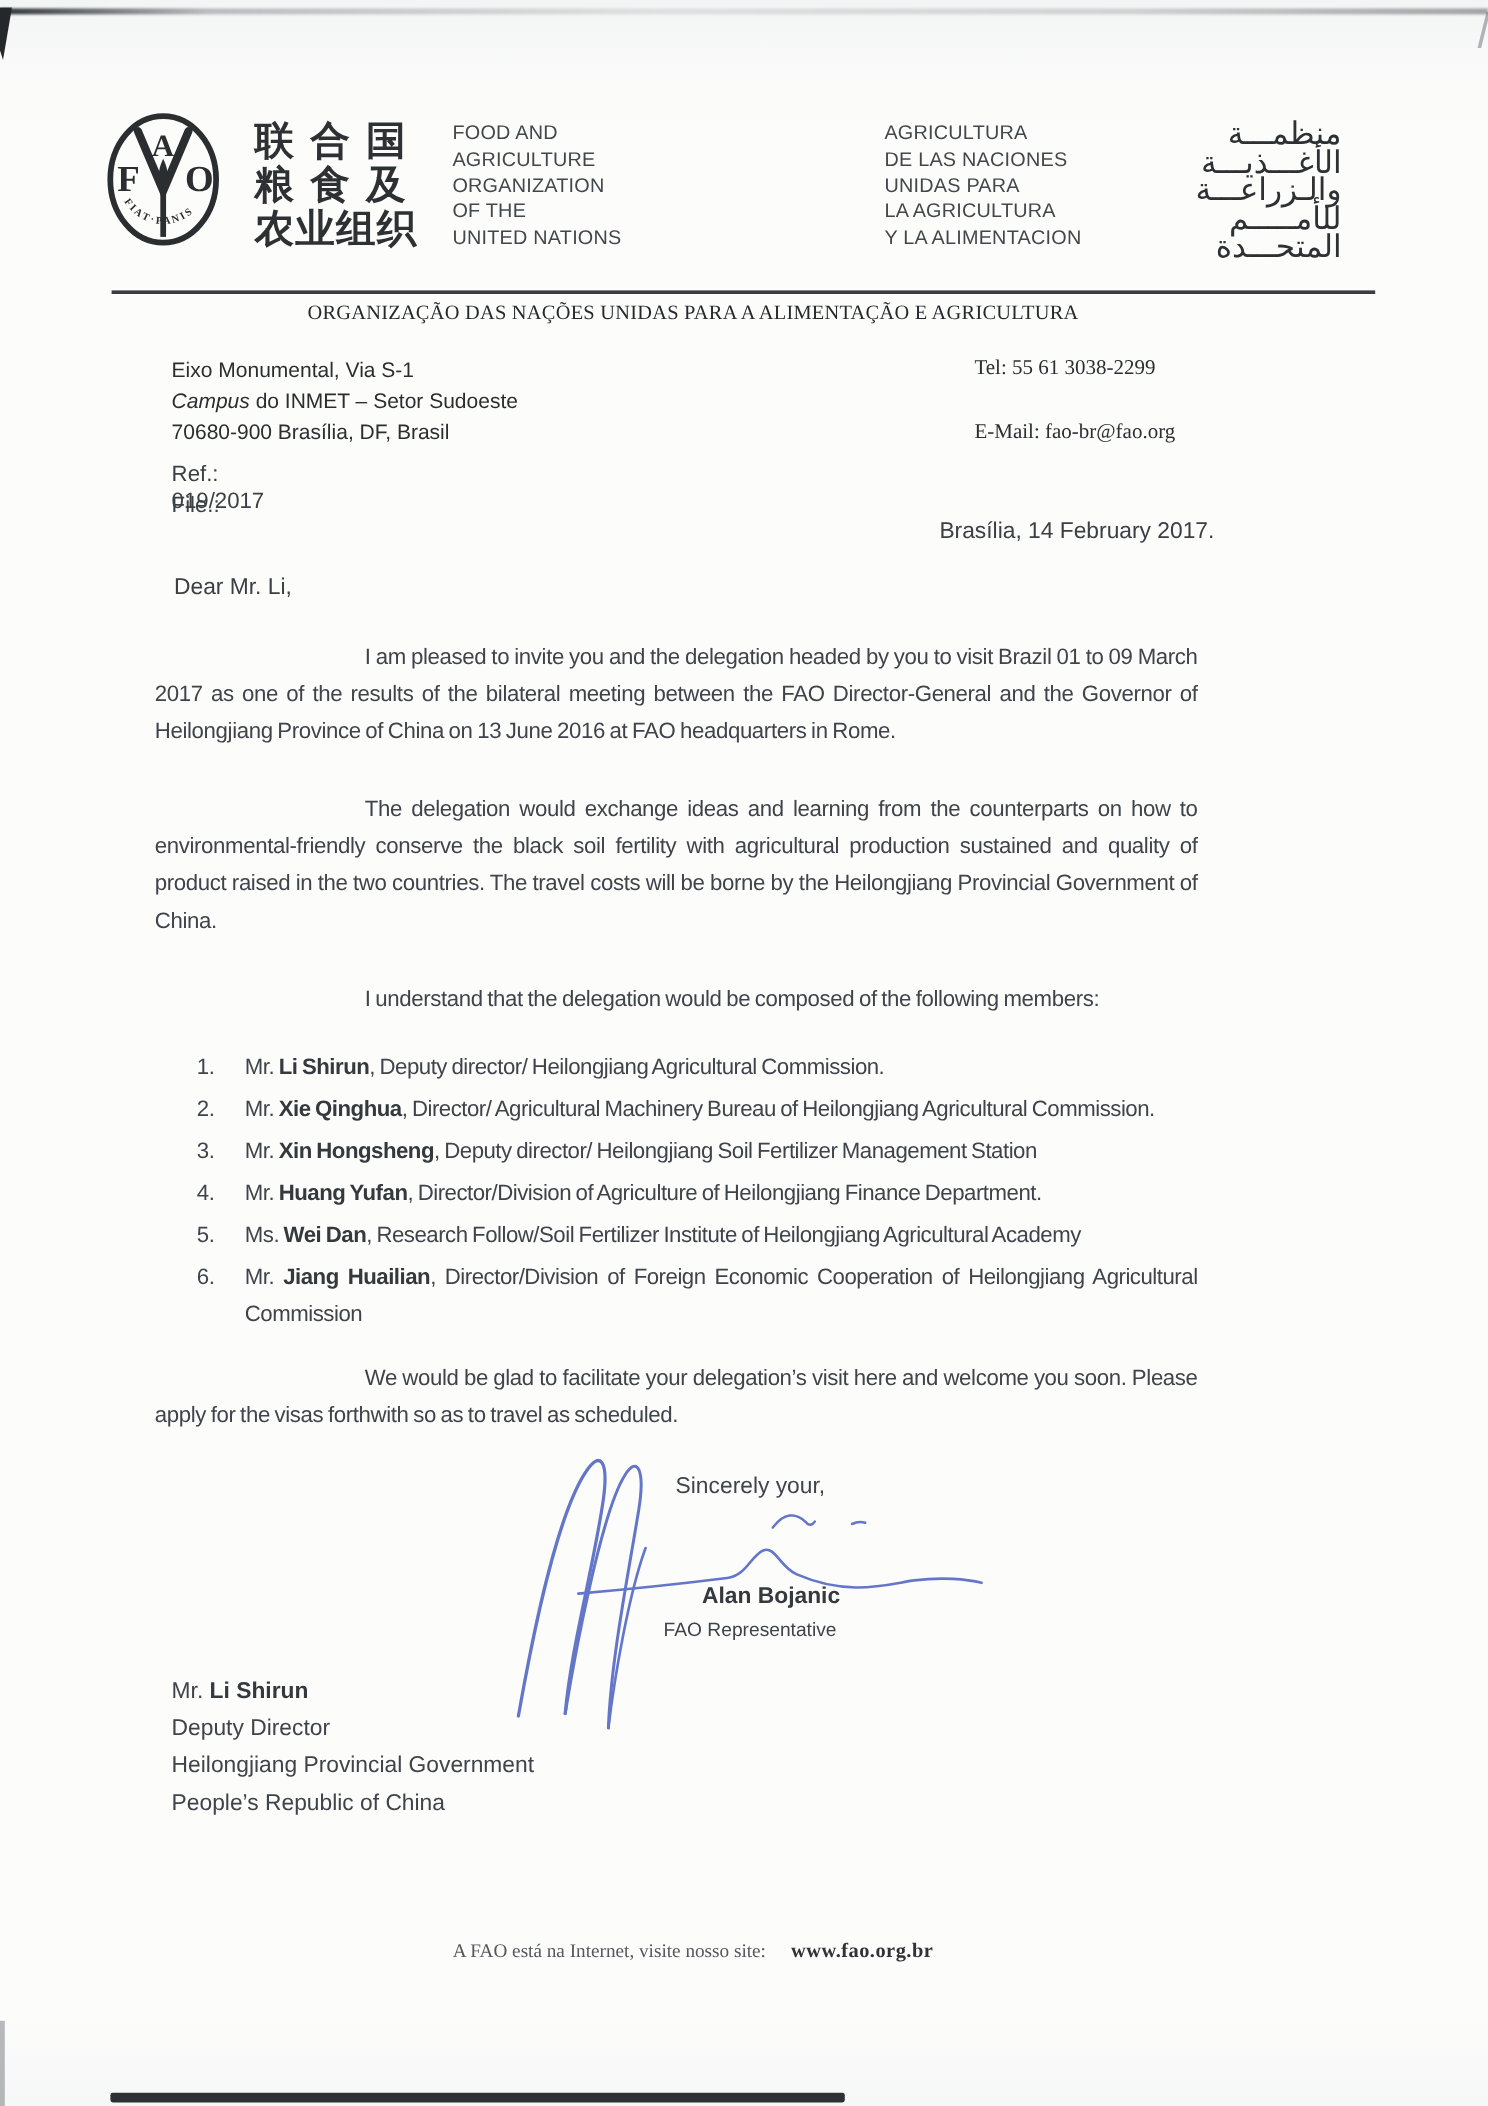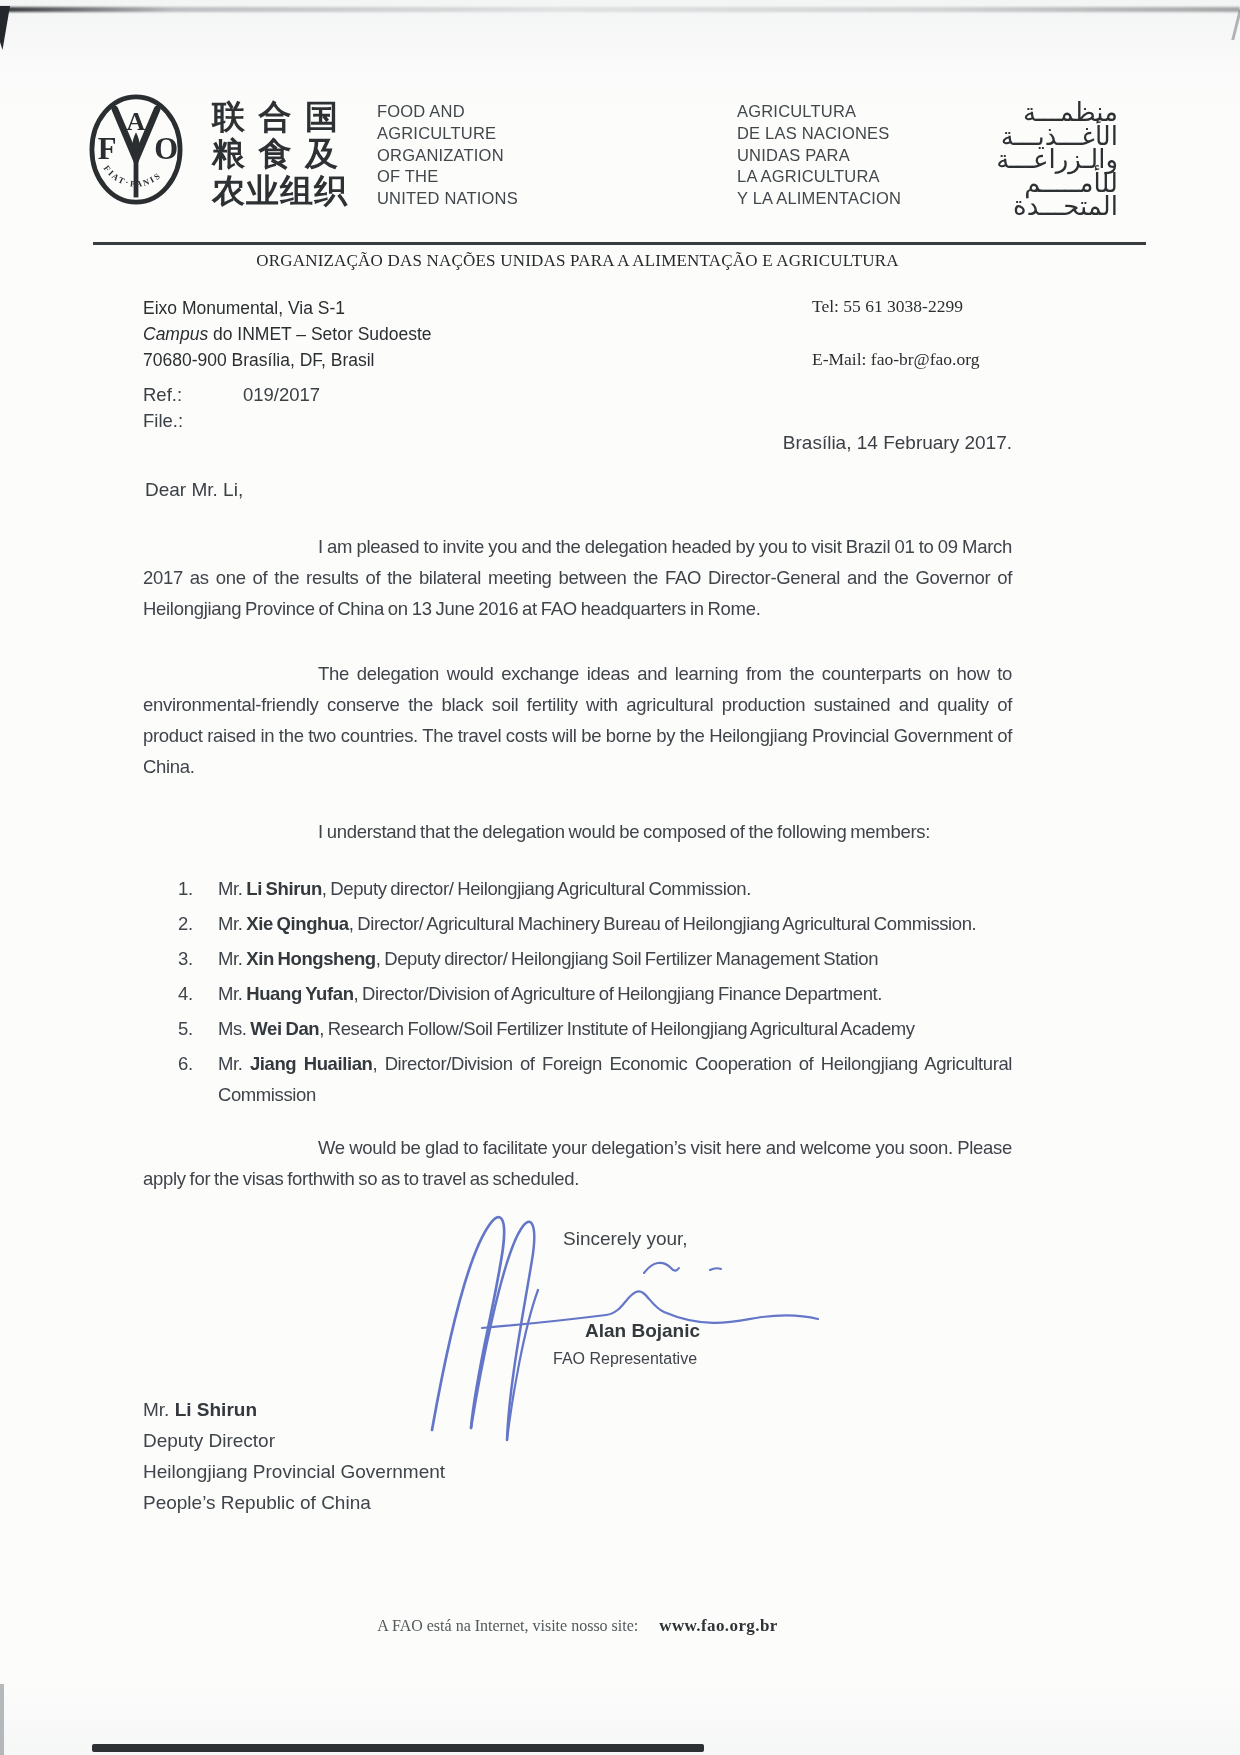--- a/index.html
+++ b/index.html
@@ -27,27 +27,27 @@
   .hcol.ar{left:935px;width:183px;text-align:right;direction:rtl;font-family:"DejaVu Sans",sans-serif;
     font-size:26px;line-height:23.5px;font-weight:normal;color:#2e3134;}
   .rule{position:absolute;left:93px;top:242px;width:1053px;height:2.5px;background:#3a3d40;}
   .orgline{position:absolute;left:143px;top:251px;width:869px;text-align:center;
     font-family:"Liberation Serif",serif;font-size:17px;letter-spacing:.2px;color:#26292c;}
   
   .addr{position:absolute;left:143px;top:295px;font-family:Liberation Sans, sans-serif;
     font-size:17.5px;line-height:26px;color:#2b2e31;}
   .tel{position:absolute;left:812px;top:296px;font-family:"Liberation Serif",serif;font-size:17.5px;color:#2b2e31;}
   .email{position:absolute;left:812px;top:349px;font-family:"Liberation Serif",serif;font-size:17.5px;color:#2b2e31;}
-  .refrow{position:absolute;left:143px;top:384px;font-size:18.5px;color:#3b4045;display:flex;}
+  .refrow{position:absolute;left:143px;top:384px;font-size:18.5px;color:#3b4045;display:flex;flex-direction:column;}
   .refrow .lbl{width:100px;}
   .filerow{position:absolute;left:143px;top:410px;font-size:18.5px;color:#3b4045;}
   .date{position:absolute;left:143px;top:432px;width:869px;text-align:right;font-size:19px;color:#3b4045;}
   .salutation{position:absolute;left:145px;top:479px;font-size:19px;color:#3b4045;}
   
-  .body{position:absolute;left:143px;top:531px;width:869px;font-size:18.5px;line-height:31px;
+  .body{position:absolute;left:129px;top:531px;width:869px;font-size:18.5px;line-height:31px;
     letter-spacing:-.3px;word-spacing:-1px;color:#3f444a;text-align:justify;}
   .body p{margin:0 0 34px 0;text-indent:175px;}
   .body p.nogap{margin-bottom:26px;}
   .members{list-style:none;margin:0 0 22px 0;padding:0;letter-spacing:-.4px;}
   .members li{position:relative;padding-left:75px;margin-bottom:4px;text-align:justify;}
   .members li .num{position:absolute;left:35px;}
   b,.b{font-weight:700;color:#34393e;}
   
   .valediction{position:absolute;left:563px;top:1228px;font-size:19px;color:#3f444a;}
   .signer-name{position:absolute;left:585px;top:1320px;font-size:19px;font-weight:700;color:#34393e;}

